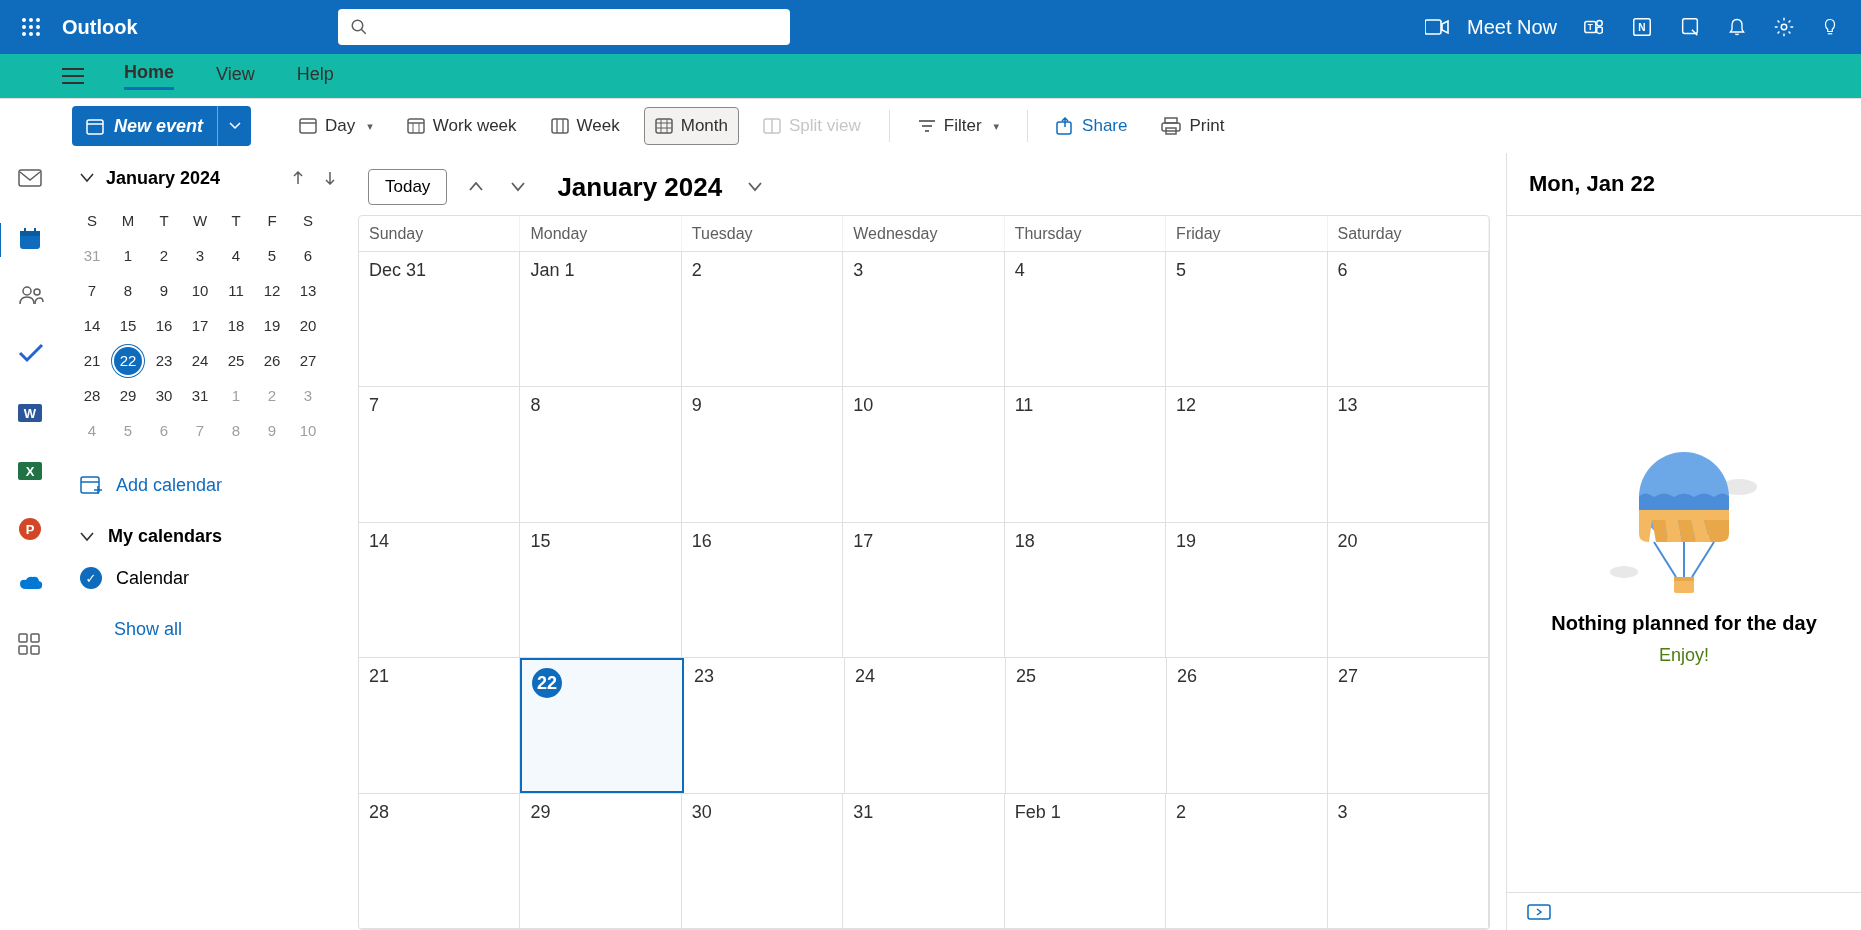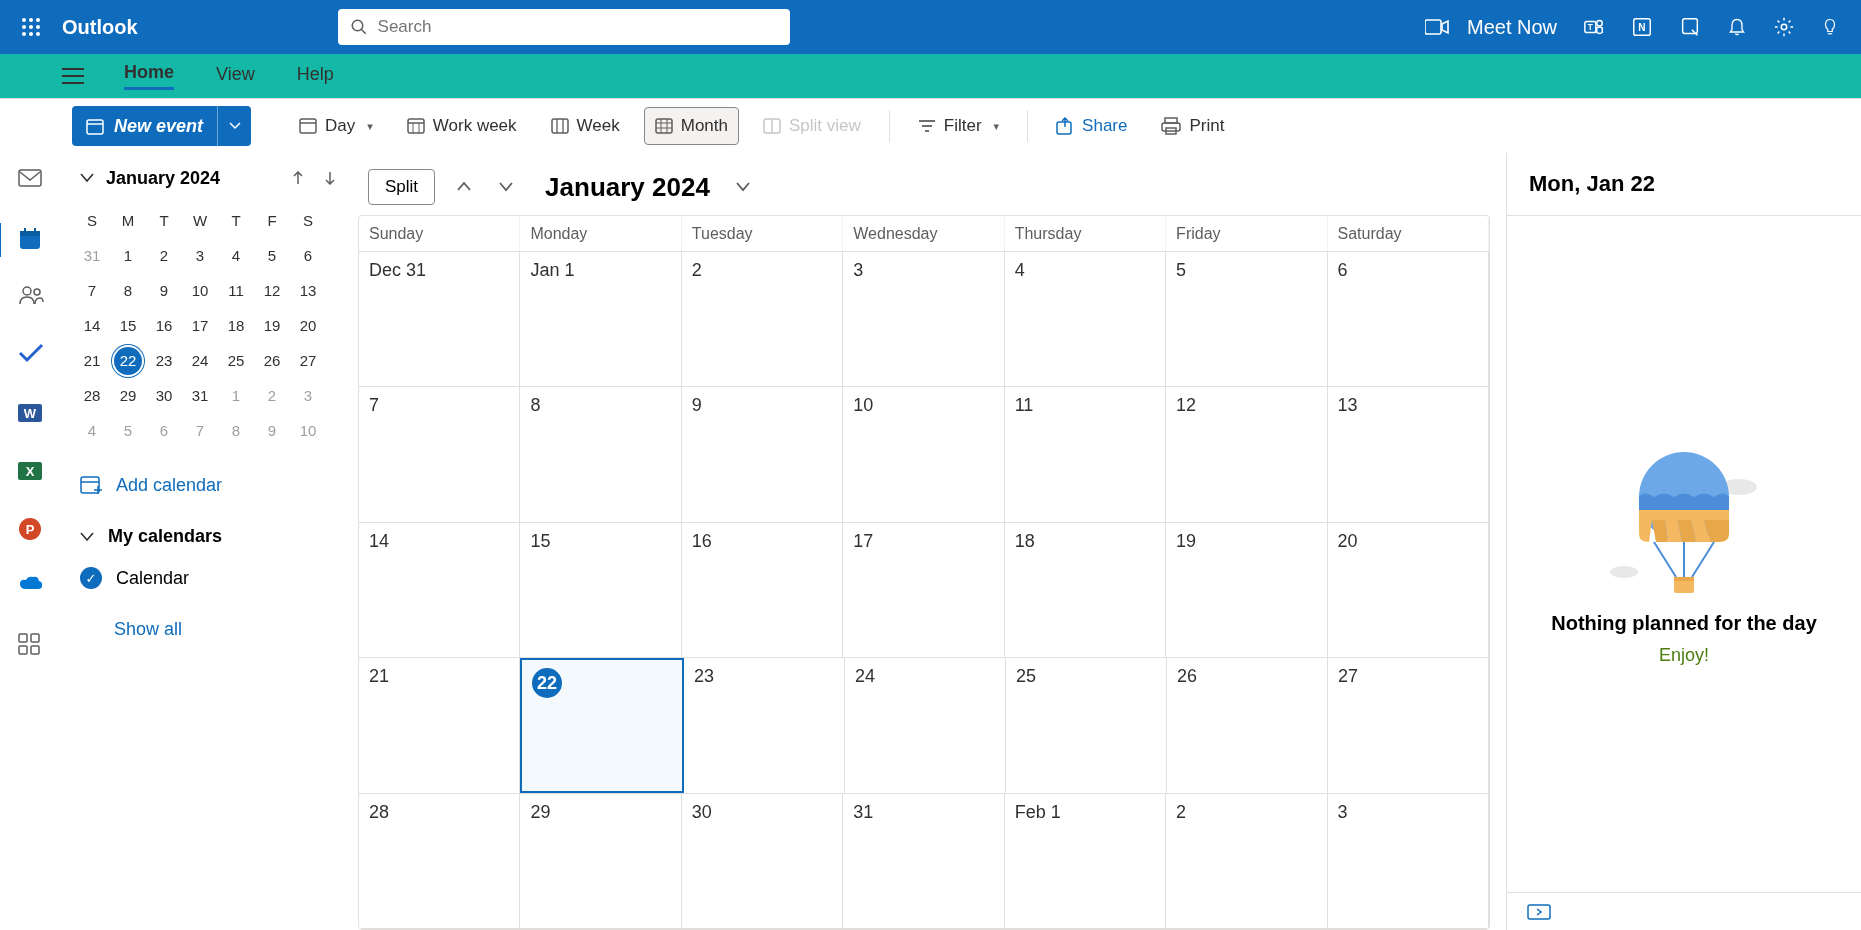--- a/index.html
+++ b/index.html
@@ -98,21 +98,20 @@
           <circle cx="17" cy="17" r="2"></circle>
         </g>
       </svg>
   </div>
   <div class="brand">Outlook</div>
   <div class="search-box">
     <svg width="18" height="18" viewBox="0 0 24 24" style="margin-right:10px;">
         <circle cx="10" cy="10" r="7" fill="none" stroke="#605e5c" stroke-width="2"></circle>
         <line x1="15" y1="15" x2="21" y2="21" stroke="#605e5c" stroke-width="2"></line>
       </svg>
-    <input placeholder="Search" style="">
   </div>
   <div class="header-right">
     <div class="meet-now">
       <svg width="24" height="18">
           <rect x="0" y="2" width="16" height="14" rx="2" fill="none" stroke="#fff" stroke-width="1.6"></rect>
           <path d="M17 6 L23 3 L23 15 L17 12 Z" fill="none" stroke="#fff" stroke-width="1.6"></path>
         </svg>
       <span>Meet Now</span>
     </div>
     <svg width="22" height="22" viewBox="0 0 24 24">
@@ -411,21 +410,21 @@
     </div>
     <div class="cal-item">
       <div class="cal-check">✓</div>
       <span>Calendar</span>
     </div>
     <div class="show-all">Show all</div>
   </div>
 
   <div class="cal-main">
     <div class="cal-head">
-      <div class="today-btn">Split</div>
+      <div class="today-btn">Today</div>
       <span class="nav-ch">
           <svg width="14" height="10">
             <path d="M1 8 L7 1 L13 8" fill="none" stroke="#605e5c" stroke-width="1.8"></path>
           </svg>
         </span>
       <span class="nav-ch">
           <svg width="14" height="10">
             <path d="M1 1 L7 8 L13 1" fill="none" stroke="#605e5c" stroke-width="1.8"></path>
           </svg>
         </span>

